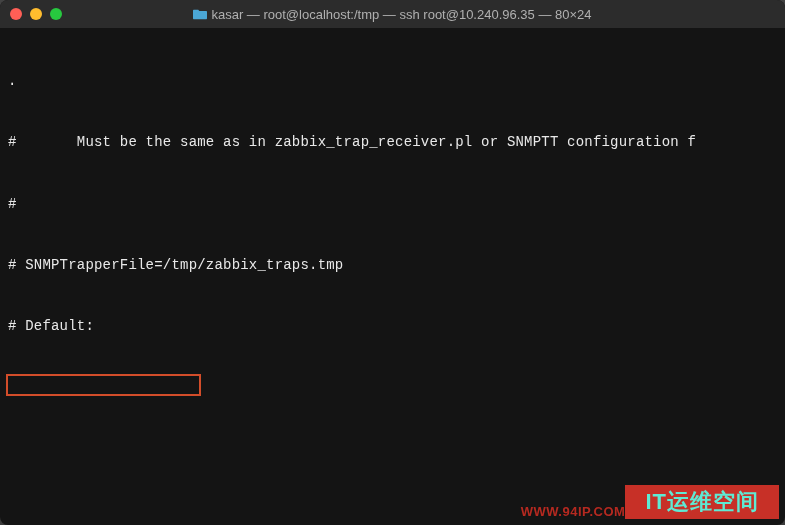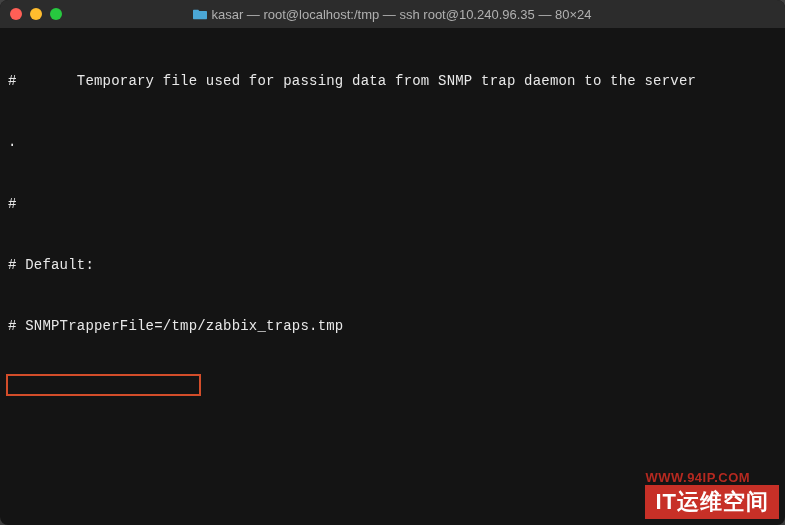--- a/index.html
+++ b/index.html
@@ -75,38 +75,38 @@
   .highlight-box {
     border: 2px solid #d34d2a;
     position: absolute;
     pointer-events: none;
   }
   .watermark {
     position: absolute;
     right: 6px;
     bottom: 6px;
     display: flex;
-    flex-direction: column;
-    align-items: flex-start;
+    flex-direction: row;
+    align-items: flex-end;
     gap: 0;
   }
   .watermark-url {
     color: #b52920;
     font-size: 13px;
     font-weight: bold;
     font-family: Arial, sans-serif;
     letter-spacing: 0.5px;
     text-shadow: 1px 1px 0 #141414;
   }
   .watermark-cn {
     background: #c73027;
-    color: #ffffff;
+    color: #5eead4;
     font-size: 22px;
     font-weight: bold;
-    padding: 2px 10px;
+    padding: 2px 20px;
     font-family: "Microsoft YaHei", "Hiragino Sans GB", sans-serif;
     letter-spacing: 1px;
   }
 </style>
 </head>
 <body>
 
 <div class="window">
   <div class="titlebar">
     <div class="traffic-lights">
@@ -118,25 +118,25 @@
       <span class="folder-icon">
         <svg viewBox="0 0 16 16" width="14" height="14">
           <path fill="#4ba7d6" d="M1 3h5l1.2 1.5H15c.5 0 1 .4 1 1V13c0 .5-.5 1-1 1H1c-.5 0-1-.5-1-1V4c0-.5.5-1 1-1z"></path>
         </svg>
       </span>
       <span class="title-text">kasar — root@localhost:/tmp — ssh root@10.240.96.35 — 80×24</span>
     </div>
   </div>
 
   <div class="terminal-content">
-    <div class="line">#       Temporary file used for passing data from SNMP trap daemon to the server</div>
     <div class="line">.</div>
+    <div class="line">#       Must be the same as in zabbix_trap_receiver.pl or SNMPTT configuration f</div>
     <div class="line">#</div>
+    <div class="line"># SNMPTrapperFile=/tmp/zabbix_traps.tmp</div>
     <div class="line"># Default:</div>
-    <div class="line"># SNMPTrapperFile=/tmp/zabbix_traps.tmp</div>
     
     
     
     
     
     
     
     
     
     

